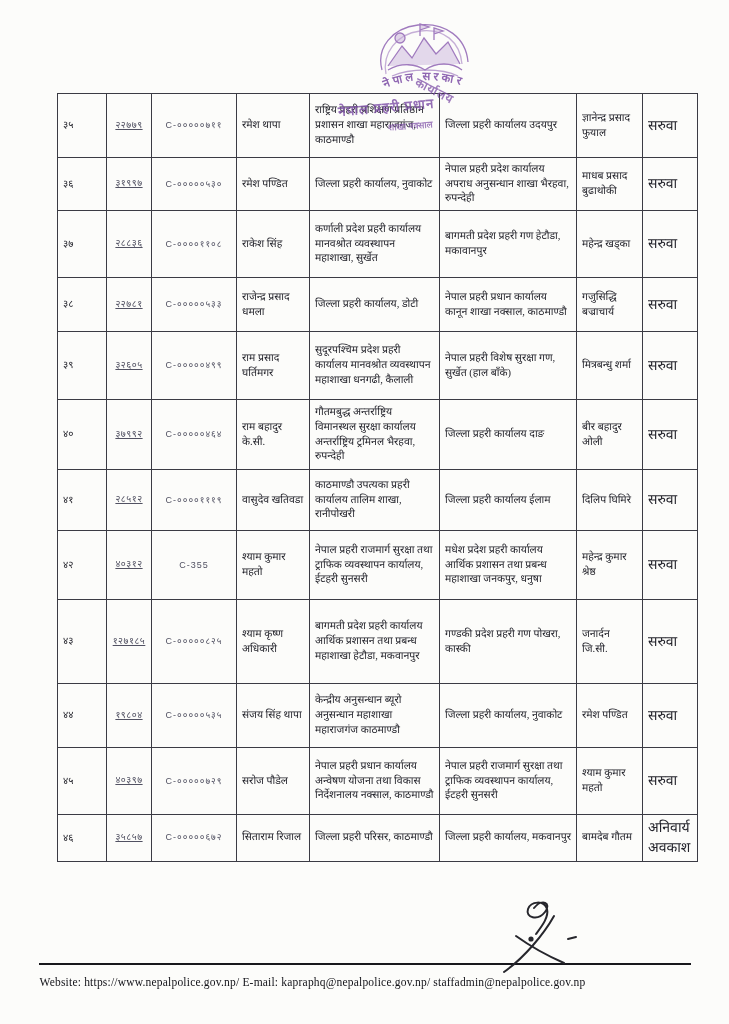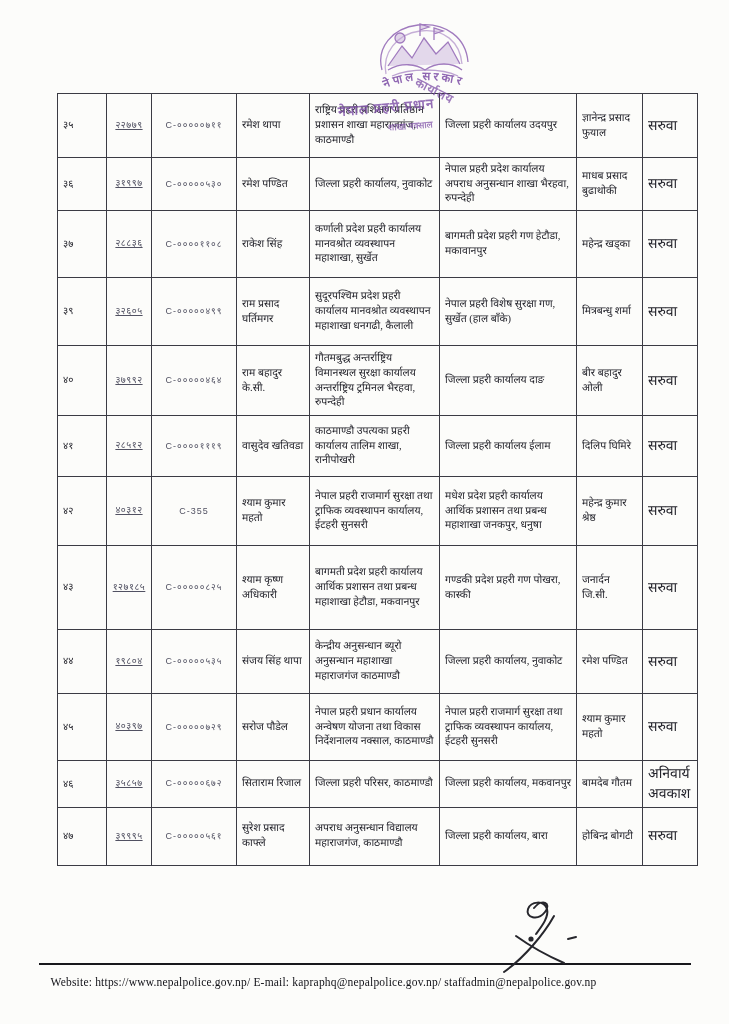--- a/index.html
+++ b/index.html
@@ -57,21 +57,21 @@
     transform:rotate(-4deg);white-space:nowrap;
   }
 
   
   .signature{position:absolute;left:472px;top:896px;z-index:6;}
 
   
   .footer-rule{position:absolute;left:39px;top:963px;width:652px;height:2px;
                background:#17171c;}
   .footer-text{
-    position:absolute;left:16px;top:976px;width:615px;text-align:center;
+    position:absolute;left:5px;top:976px;width:615px;text-align:center;
     font-size:11.5px;color:#121218;letter-spacing:.2px;
   }
 </style>
 </head>
 <body>
 
 <div class="page">
 
   <div class="stamp">
     <svg width="200" height="130" viewBox="0 0 200 130">
@@ -143,20 +143,30 @@
             <td class="c-sn">३७</td>
             <td class="c-id">२८८३६</td>
             <td class="c-cno">C-००००११०८</td>
             <td class="c-name">राकेश सिंह</td>
             <td class="c-from">कर्णाली प्रदेश प्रहरी कार्यालय मानवश्रोत व्यवस्थापन महाशाखा, सुर्खेत</td>
             <td class="c-to">बागमती प्रदेश प्रहरी  गण हेटौडा, मकावानपुर</td>
             <td class="c-repl">महेन्द्र खड्का</td>
             <td class="c-rem">सरुवा</td>
           </tr>
 
+          <tr class="r3">
+            <td class="c-sn">३८</td>
+            <td class="c-id">२२७८१</td>
+            <td class="c-cno">C-०००००५३३</td>
+            <td class="c-name">राजेन्द्र प्रसाद धमला</td>
+            <td class="c-from">जिल्ला प्रहरी कार्यालय, डोटी</td>
+            <td class="c-to">नेपाल प्रहरी प्रधान कार्यालय कानून शाखा नक्साल, काठमाण्डौ</td>
+            <td class="c-repl">गजुसिद्धि बज्राचार्य</td>
+            <td class="c-rem">सरुवा</td>
+          </tr>
 
           <tr class="r4">
             <td class="c-sn">३९</td>
             <td class="c-id">३२६०५</td>
             <td class="c-cno">C-०००००४९९</td>
             <td class="c-name">राम प्रसाद घर्तिमगर</td>
             <td class="c-from">सुदूरपश्चिम प्रदेश प्रहरी कार्यालय मानवश्रोत व्यवस्थापन महाशाखा धनगढी, कैलाली</td>
             <td class="c-to">नेपाल प्रहरी विशेष सुरक्षा गण, सुर्खेत (हाल  बाँके)</td>
             <td class="c-repl">मित्रबन्धु शर्मा</td>
             <td class="c-rem">सरुवा</td>
@@ -232,30 +242,20 @@
             <td class="c-sn">४६</td>
             <td class="c-id">३५८५७</td>
             <td class="c-cno">C-०००००६७२</td>
             <td class="c-name">सिताराम रिजाल</td>
             <td class="c-from">जिल्ला प्रहरी परिसर, काठमाण्डौ</td>
             <td class="c-to">जिल्ला प्रहरी कार्यालय, मकवानपुर</td>
             <td class="c-repl">बामदेब गौतम</td>
             <td class="c-rem">अनिवार्य अवकाश</td>
           </tr>
 
-          <tr class="r12">
-            <td class="c-sn">४७</td>
-            <td class="c-id">३९९९५</td>
-            <td class="c-cno">C-०००००५६१</td>
-            <td class="c-name">सुरेश प्रसाद काफ्ले</td>
-            <td class="c-from">अपराध अनुसन्धान विद्यालय महाराजगंज, काठमाण्डौ</td>
-            <td class="c-to">जिल्ला प्रहरी कार्यालय, बारा</td>
-            <td class="c-repl">होबिन्द्र बोगटी</td>
-            <td class="c-rem">सरुवा</td>
-          </tr>
         </tbody>
     </table>
   </div>
 
   <svg class="signature" width="130" height="85" viewBox="0 0 130 85">
     <g stroke="#26262c" stroke-width="2" fill="none" stroke-linecap="round">
       <path d="M62 12 C70 2 80 7 73 16 C66 25 53 22 56 13 C59 5 72 4 75 13 C77 21 70 30 64 38"></path>
       <path d="M82 20 C72 38 52 62 32 76"></path>
       <path d="M44 40 C58 50 76 60 92 67"></path>
       <path d="M96 43 L104 41"></path>

